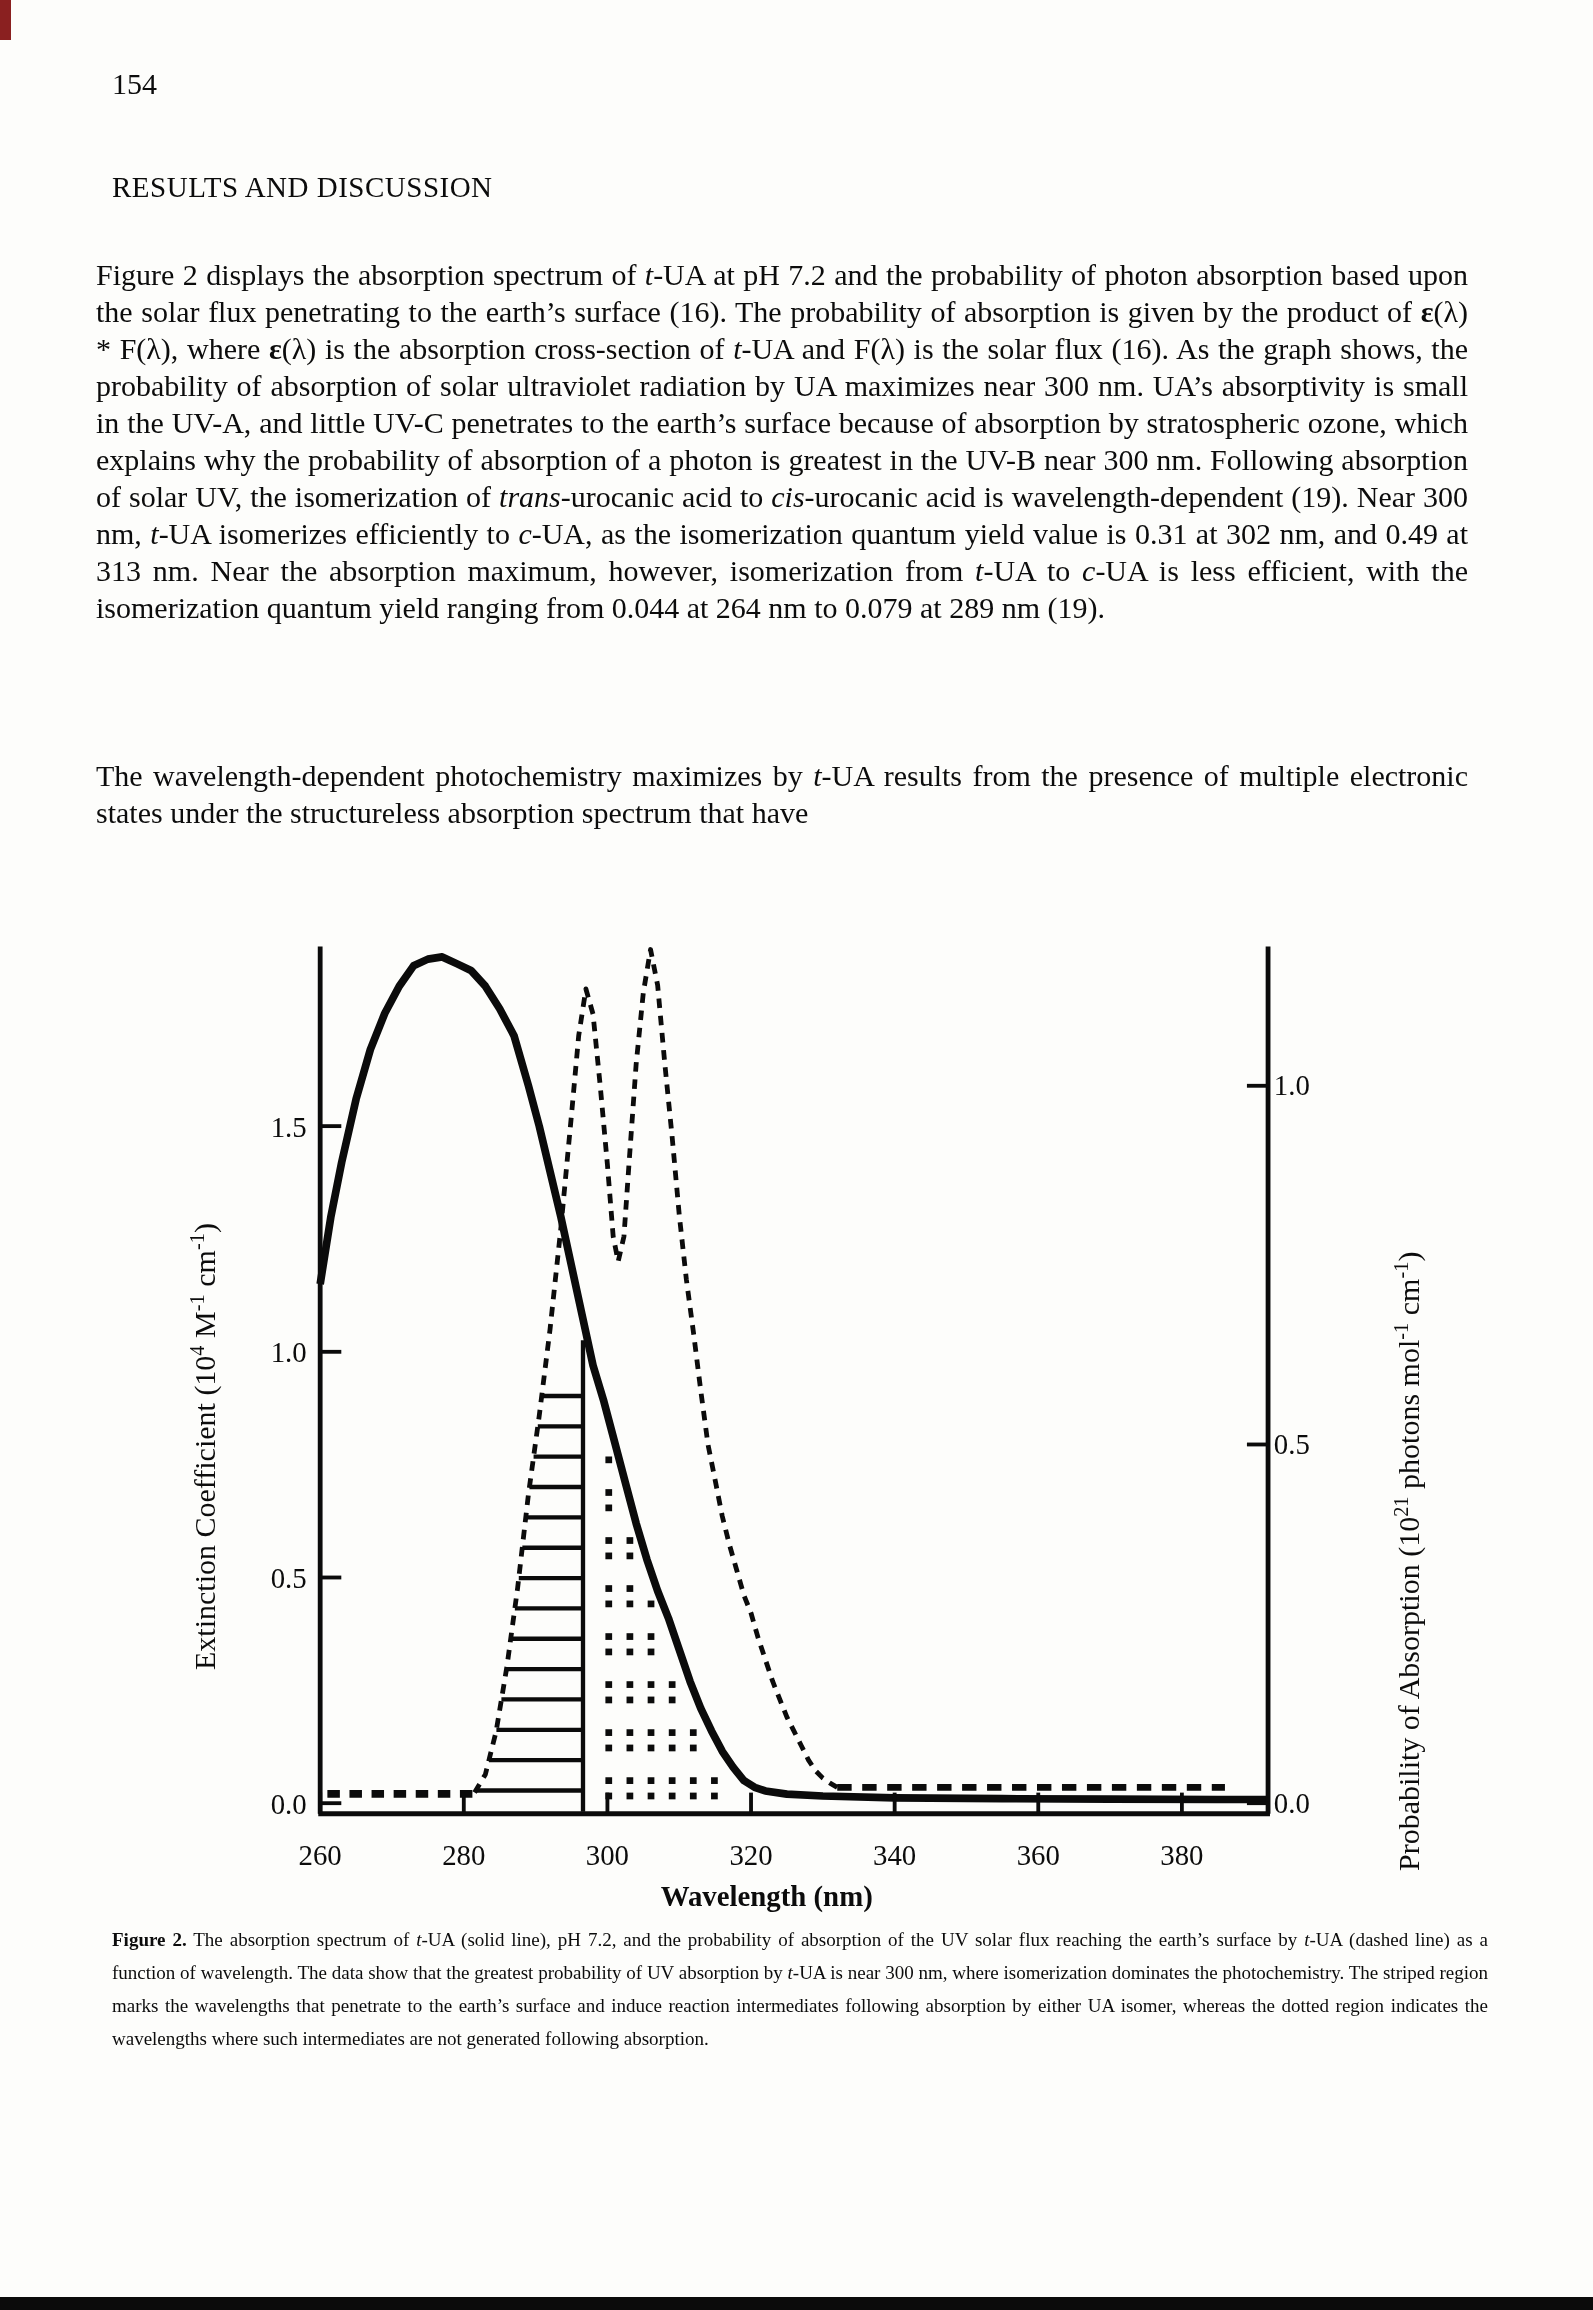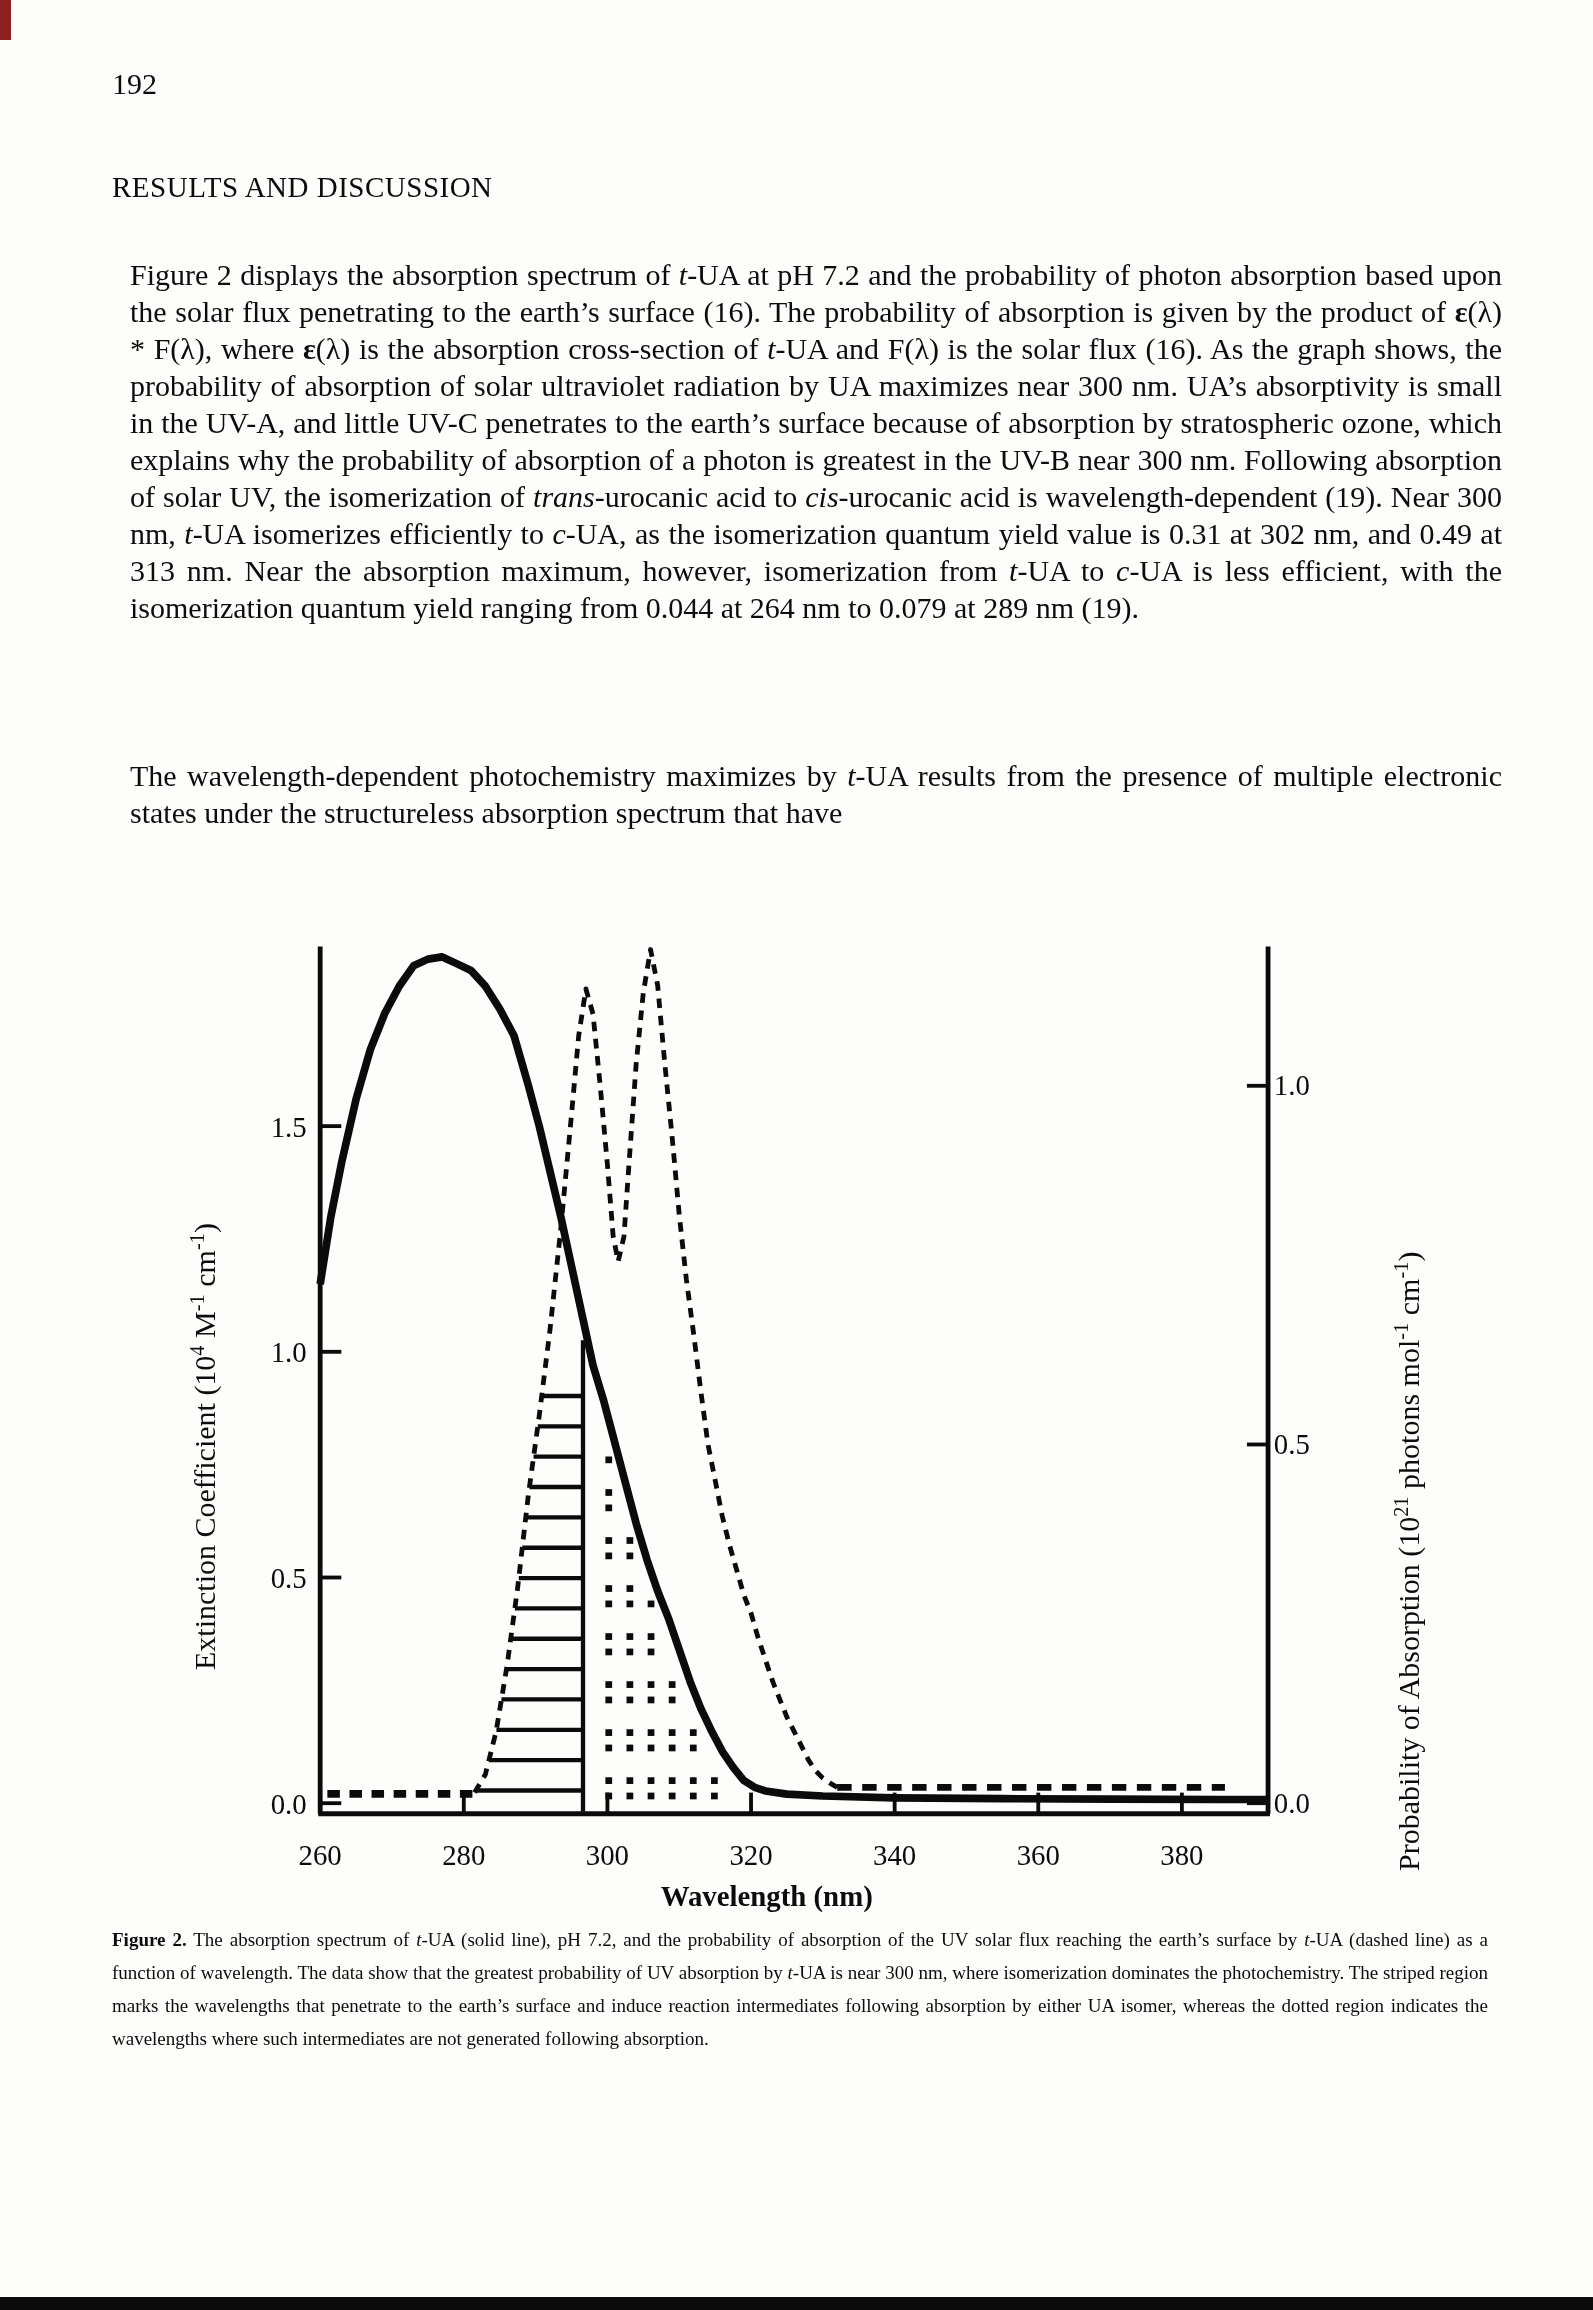--- a/index.html
+++ b/index.html
@@ -7,21 +7,21 @@
     width:1594px;height:2310px;position:relative;overflow:hidden;
     background:#fdfdfb;color:#0c0c0c;
     font-family:"Liberation Serif",serif;
   }
   .abs{position:absolute;}
   .header-row{left:112px;top:67px;width:1369px;height:42px;}
   .page-num{position:absolute;left:0;top:0;font-size:30px;}
   .journal-title{position:absolute;left:0;top:0;width:1230px;text-align:center;
     font-size:29px;letter-spacing:1px;}
   .section-heading{left:112px;top:171px;font-size:29px;font-weight:normal;letter-spacing:0.5px;}
-  .body-par{left:130px;width:1372px;font-size:30px;line-height:37px;
+  .body-par{left:96px;width:1372px;font-size:30px;line-height:37px;
     text-align:justify;text-justify:inter-word;}
   #para1{top:256px;}
   #para2{top:757px;}
   .rich i{font-style:italic;}
   .rich b,.rich .bld{font-weight:bold;}
   .rich sup{font-size:68%;line-height:0;}
   .vlabel{position:absolute;white-space:nowrap;transform:rotate(-90deg);
     transform-origin:0 0;font-size:30px;}
   #ylabel-left{left:188px;top:1670px;}
   #ylabel-right{left:1392px;top:1871px;}
@@ -33,21 +33,21 @@
     line-height:33px;text-align:justify;text-justify:inter-word;}
   .scan-bar-bottom{left:0;top:2297px;width:1594px;height:13.4px;background:#0b0b0b;}
   .scan-mark-corner{left:0;top:0;width:10.6px;height:40px;background:#8a2020;}
 </style>
 </head>
 <body>
 
 <div class="abs scan-mark-corner"></div>
 
 <div class="abs header-row">
-  <span class="page-num">192</span>
+  <span class="page-num">154</span>
 </div>
 
 <div class="abs section-heading">RESULTS AND DISCUSSION</div>
 
 <div id="para1" class="abs body-par rich"><span>Figure 2 displays the absorption spectrum of </span><i>t</i><span>-UA at pH 7.2 and the probability of photon absorption based upon the solar flux penetrating to the earth’s surface (16). The probability of absorption is given by the product of </span><span class="bld">ε</span><span>(λ) * F(λ), where </span><span class="bld">ε</span><span>(λ) is the absorption cross-section of </span><i>t</i><span>-UA and F(λ) is the solar flux (16). As the graph shows, the probability of absorption of solar ultraviolet radiation by UA maximizes near 300 nm. UA’s absorptivity is small in the UV-A, and little UV-C penetrates to the earth’s surface because of absorption by stratospheric ozone, which explains why the probability of absorption of a photon is greatest in the UV-B near 300 nm. Following absorption of solar UV, the isomerization of </span><i>trans</i><span>-urocanic acid to </span><i>cis</i><span>-urocanic acid is wavelength-dependent (19). Near 300 nm, </span><i>t</i><span>-UA isomerizes efficiently to </span><i>c</i><span>-UA, as the isomerization quantum yield value is 0.31 at 302 nm, and 0.49 at 313 nm. Near the absorption maximum, however, isomerization from </span><i>t</i><span>-UA to </span><i>c</i><span>-UA is less efficient, with the isomerization quantum yield ranging from 0.044 at 264 nm to 0.079 at 289 nm (19).</span></div>
 
 <div id="para2" class="abs body-par rich"><span>The wavelength-dependent photochemistry maximizes by </span><i>t</i><span>-UA results from the presence of multiple electronic states under the structureless absorption spectrum that have</span></div>
 
 <svg id="chart-svg" viewBox="0 948 1659 1085">
     <g>

